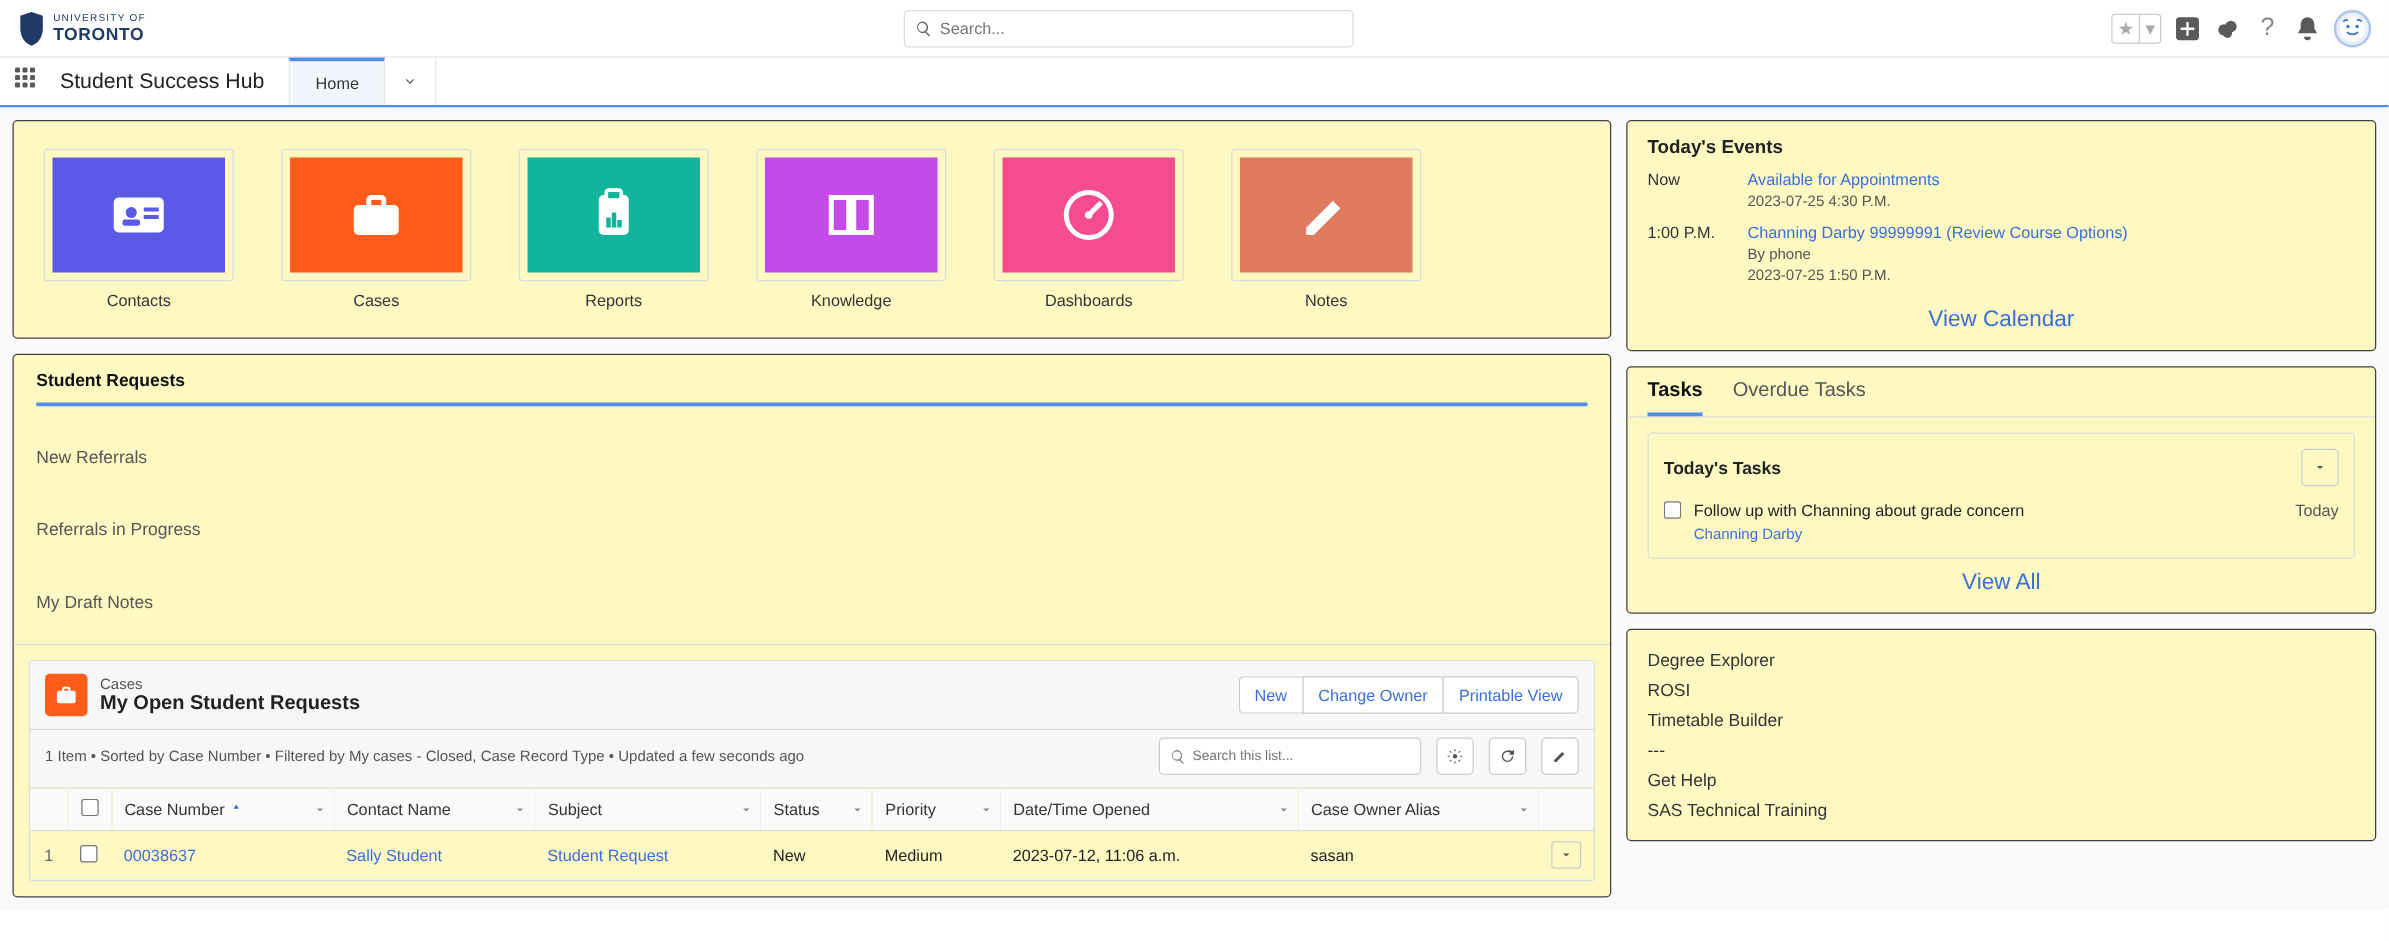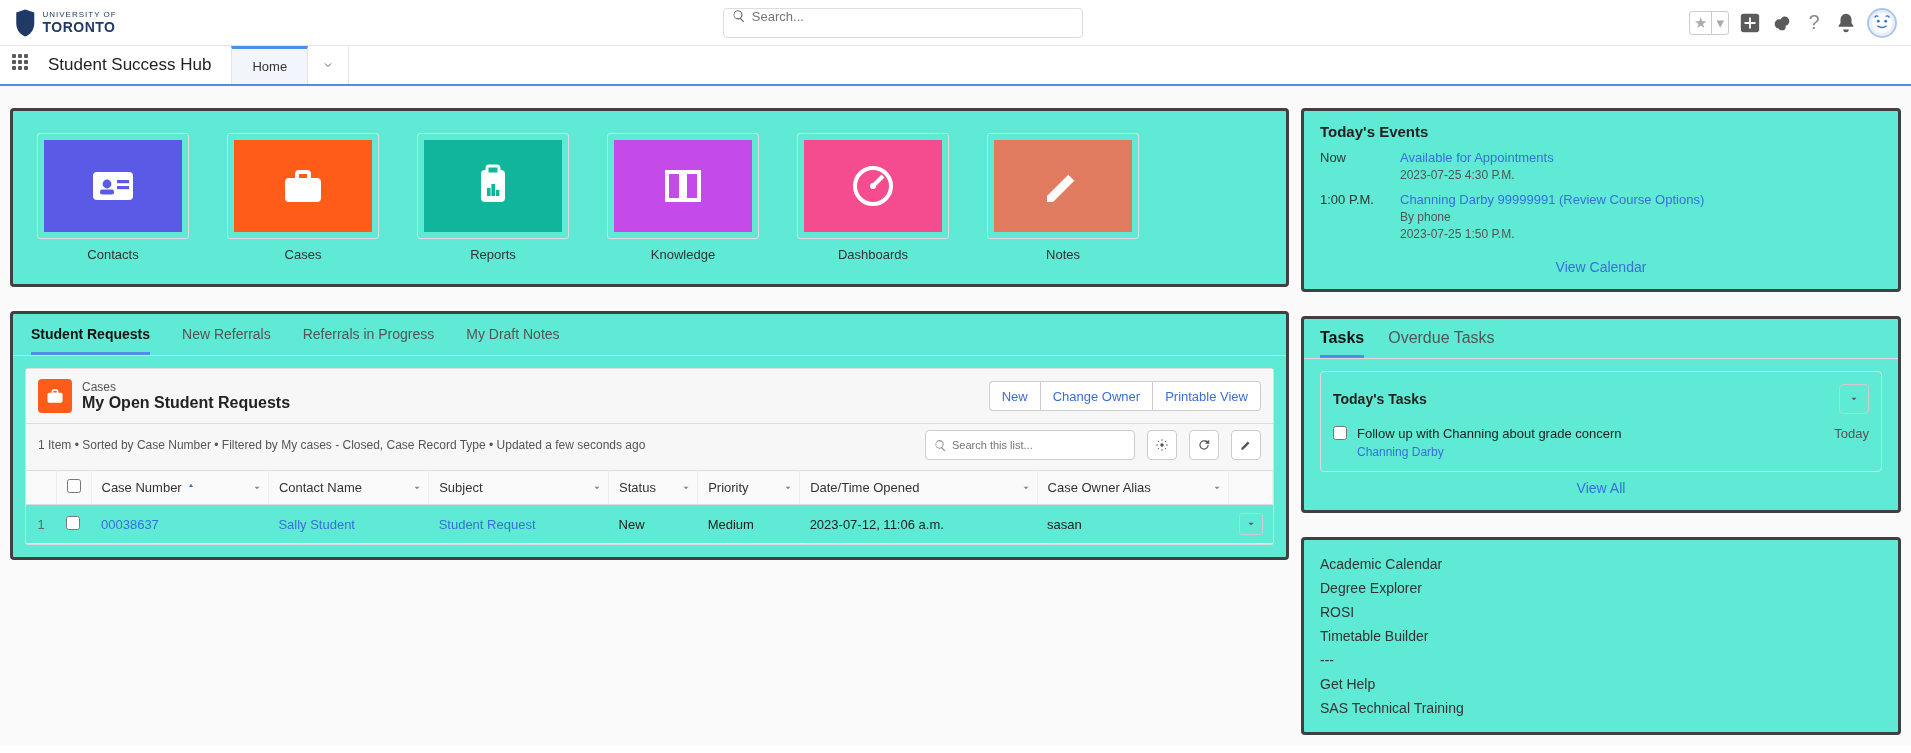--- a/index.html
+++ b/index.html
@@ -3,52 +3,52 @@
 <meta charset="utf-8">
 <style>
 * { box-sizing: border-box; margin: 0; padding: 0; }
 body { font-family: -apple-system, BlinkMacSystemFont, "Segoe UI", Arial, sans-serif; font-size: 13px; color: #222; background: #fff; }
 
 
 .header { display: flex; align-items: center; padding: 0 14px; border-bottom: 1px solid #e5e5e5; height: 46px; }
 .logo { display: flex; align-items: center; gap: 6px; }
 .logo svg { height: 30px; }
 .search-wrap { flex: 1; display: flex; justify-content: center; }
-.search { width: 360px; height: 30px; border: 1px solid #ddd; border-radius: 4px; display: flex; align-items: flex-start; padding: 0 8px; color: #666; background: #fff; }
+.search { width: 360px; height: 30px; border: 1px solid #ddd; border-radius: 4px; display: flex; align-items: center; padding: 0 8px; color: #666; background: #fff; }
 .search svg { width: 14px; height: 14px; margin-right: 6px; fill: #666; }
 .search input { border: none; outline: none; font-size: 13px; flex: 1; }
 .header-right { display: flex; align-items: center; gap: 10px; }
 .header-icon { width: 22px; height: 22px; color: #5a5a5a; fill: #5a5a5a; display: flex; align-items: center; justify-content: center; cursor: pointer; }
 .avatar { width: 30px; height: 30px; border-radius: 50%; background: #e8f0fb; border: 2px solid #b0c6e8; display:flex;align-items:center;justify-content:center; }
 
 
 .nav { display: flex; align-items: center; border-bottom: 2px solid #4f8de8; height: 40px; padding-left: 12px; }
 .app-icon { width: 22px; height: 22px; display: grid; grid-template-columns: repeat(3,4px); grid-template-rows: repeat(3,4px); gap: 2px; margin-right: 14px; cursor:pointer; }
 .app-icon span { background: #5a5a5a; border-radius: 1px; }
 .nav-title { font-size: 17px; margin-right: 20px; }
 .nav-tab { padding: 10px 20px; border-right: 1px solid #e5e5e5; border-left: 1px solid #e5e5e5; border-top: 3px solid #4f8de8; background: #f2f6fc; font-size: 13px; color: #333; height:100%; display:flex; align-items:center; }
 .nav-chevron { padding: 0 14px; border-right: 1px solid #e5e5e5; height:100%; display:flex; align-items:center; cursor:pointer; }
 
 
 .main { display: flex; gap: 12px; padding: 10px; background: #fafafa; }
 .left { flex: 1; display: flex; flex-direction: column; gap: 12px; }
 .right { width: 600px; display: flex; flex-direction: column; gap: 12px; }
 
-.card { background: #5eead4; border: 3px solid #404040; border-radius: 4px; margin-top: 12px; }
+.card { background: #fef9c3; border: 1px solid #404040; border-radius: 4px; }
 
 
 .tiles { display: flex; gap: 38px; padding: 22px 24px; }
 .tile { text-align: center; }
 .tile-box { width: 152px; height: 106px; border: 1px solid #ddd; border-radius: 3px; padding: 6px; margin-bottom: 8px; cursor:pointer; }
 .tile-inner { width: 100%; height: 100%; display: flex; align-items: center; justify-content: center; }
 .tile-label { font-size: 13px; color: #333; }
 .tile svg { width: 48px; height: 48px; fill: #fff; }
 
 
-.sr-tabs { display: flex; gap: 32px; padding: 12px 18px 0; border-bottom: 1px solid #ddd; }
+.sr-tabs { display: flex; gap: 32px; padding: 12px 18px 16px; border-bottom: 1px solid #ddd; flex-direction: column; }
 .sr-tab { padding-bottom: 10px; color: #555; cursor: pointer; font-size: 14px; }
 .sr-tab.active { color: #111; font-weight: 600; border-bottom: 3px solid #4f8de8; }
 
 
 .listview { margin: 12px; border: 1px solid #ddd; border-radius: 3px; }
 .lv-head { display: flex; align-items: center; padding: 10px 12px; gap: 10px; background:#f7f7f7; border-bottom:1px solid #ddd; }
 .lv-icon { width: 34px; height: 34px; background: #ff5c1a; border-radius: 4px; display:flex;align-items:center;justify-content:center; }
 .lv-icon svg { width:20px;height:20px;fill:#fff; }
 .lv-titles { flex: 1; }
 .lv-suptitle { font-size: 12px; color: #555; }
@@ -77,21 +77,21 @@
 .row-menu { width:24px;height:22px;border:1px solid #ccc;border-radius:3px;display:flex;align-items:center;justify-content:center; }
 .row-menu svg { width:10px; height:10px; fill:#555; }
 
 
 .right .card { padding: 12px 16px; }
 .rc-title { font-weight: 700; font-size: 15px; margin-bottom: 10px; }
 .event { display:flex; gap:20px; font-size:13px; margin-bottom: 10px; }
 .event-time { width: 60px; color:#333; }
 .event-body .ev-sub { color:#555; font-size:12px; margin-top:3px; }
 .view-all { text-align:center; padding:8px 0 2px; }
-.view-all a { color:#3a6fd8; text-decoration:none; font-size:14px; }
+.view-all a { color:#3a6fd8; text-decoration:none; font-size:18px; }
 
 .task-tabs { display:flex; gap:24px; border-bottom:1px solid #ddd; margin:-12px -16px 12px; padding:10px 16px 0; }
 .task-tab { padding-bottom:8px; font-size:16px; color:#555; cursor:pointer; }
 .task-tab.active { font-weight:700; color:#111; border-bottom:3px solid #4f8de8; }
 .task-inner { border:1px solid #ddd; border-radius:4px; padding:12px; }
 .task-inner-head { display:flex; align-items:center; gap:8px; }
 .task-inner-head .spacer { flex:1; }
 .task-title { font-weight:700; font-size:14px; }
 .task-dd { width:30px;height:30px;border:1px solid #ccc;border-radius:4px;display:flex;align-items:center;justify-content:center; }
 .task-dd svg { width:10px;height:10px;fill:#555; }
@@ -419,21 +419,20 @@
             <div class="task-related"><a class="link">Channing Darby</a></div>
           </div>
           <div class="task-date">Today</div>
         </div>
       </div>
       <div class="view-all"><a>View All</a></div>
     </div>
 
     <div class="card ql">
       <ul>
-        <li>Academic Calendar</li>
         <li>Degree Explorer</li>
         <li>ROSI</li>
         <li>Timetable Builder</li>
         <li>---</li>
         <li>Get Help</li>
         <li>SAS Technical Training</li>
       </ul>
     </div>
 
   </div>

